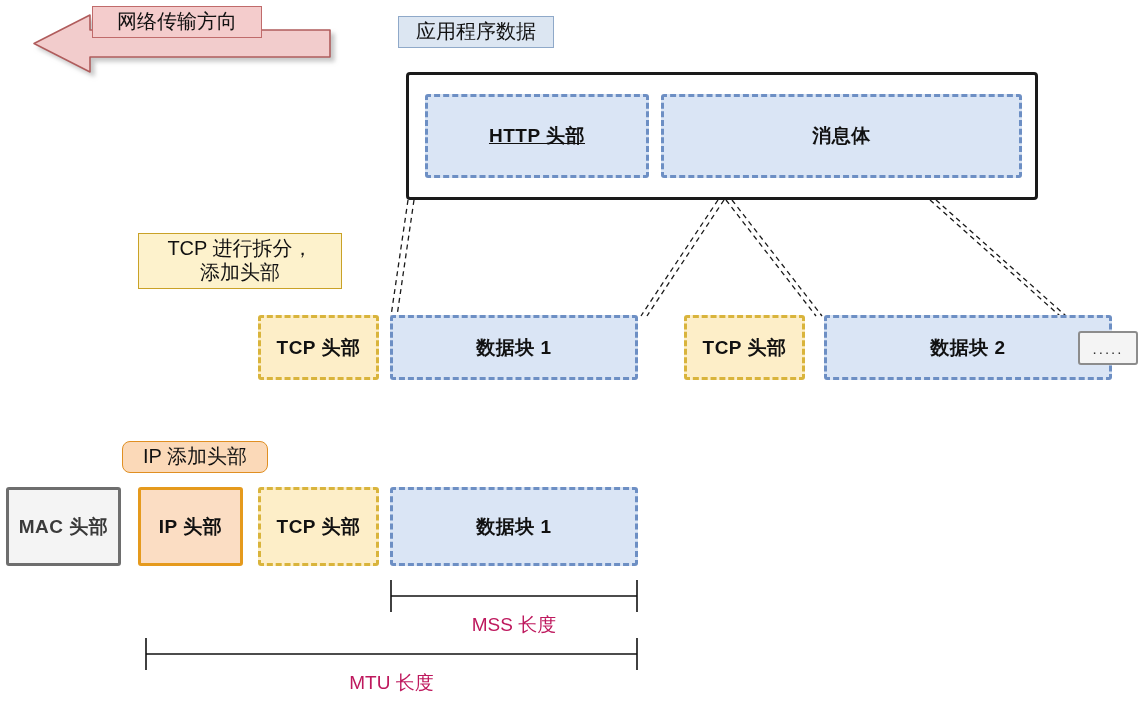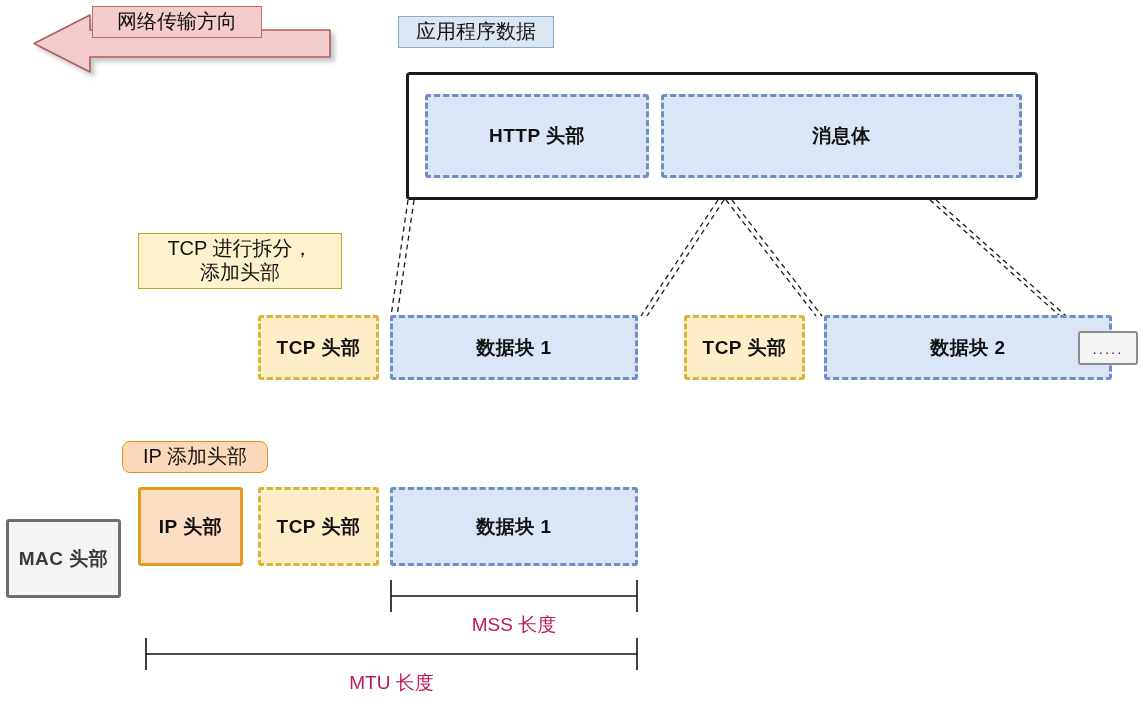--- a/index.html
+++ b/index.html
@@ -97,35 +97,35 @@
 
   <div class="node callout callout-blue" style="left:398px;top:16px;width:156px;height:32px;">应用程序数据</div>
 
   <div class="node callout callout-cream" style="left:138px;top:233px;width:204px;height:56px;">TCP 进行拆分，
 添加头部</div>
 
   <div class="node callout callout-orange" style="left:122px;top:441px;width:146px;height:32px;">IP 添加头部</div>
 
   <div class="outer-http" style="left:406px;top:72px;width:632px;height:128px;"></div>
 
-  <div class="node pkt pkt-blue" style="left:425px;top:94px;width:224px;height:84px;">HTTP 头部</div>
+  <div class="node pkt pkt-blue" style="left:425px;top:94px;width:224px;height:84px;text-decoration:underline;">HTTP 头部</div>
 
   <div class="node pkt pkt-blue" style="left:661px;top:94px;width:361px;height:84px;">消息体</div>
 
   <div class="node pkt pkt-cream" style="left:258px;top:315px;width:121px;height:65px;">TCP 头部</div>
 
   <div class="node pkt pkt-blue" style="left:390px;top:315px;width:248px;height:65px;">数据块 1</div>
 
   <div class="node pkt pkt-cream" style="left:684px;top:315px;width:121px;height:65px;">TCP 头部</div>
 
   <div class="node pkt pkt-blue" style="left:824px;top:315px;width:288px;height:65px;">数据块 2</div>
 
   <div class="node pkt pkt-dots" style="left:1078px;top:331px;width:60px;height:34px;">.....</div>
 
-  <div class="node pkt pkt-mac" style="left:6px;top:487px;width:115px;height:79px;margin-top:32px;">MAC 头部</div>
+  <div class="node pkt pkt-mac" style="left:6px;top:487px;width:115px;height:79px;">MAC 头部</div>
 
   <div class="node pkt pkt-ip" style="left:138px;top:487px;width:105px;height:79px;">IP 头部</div>
 
   <div class="node pkt pkt-cream" style="left:258px;top:487px;width:121px;height:79px;">TCP 头部</div>
 
   <div class="node pkt pkt-blue" style="left:390px;top:487px;width:248px;height:79px;">数据块 1</div>
 
   <div class="dimlabel" style="left:391px;top:612px;width:246px;">MSS 长度</div>
 
   <div class="dimlabel" style="left:146px;top:670px;width:491px;">MTU 长度</div>

